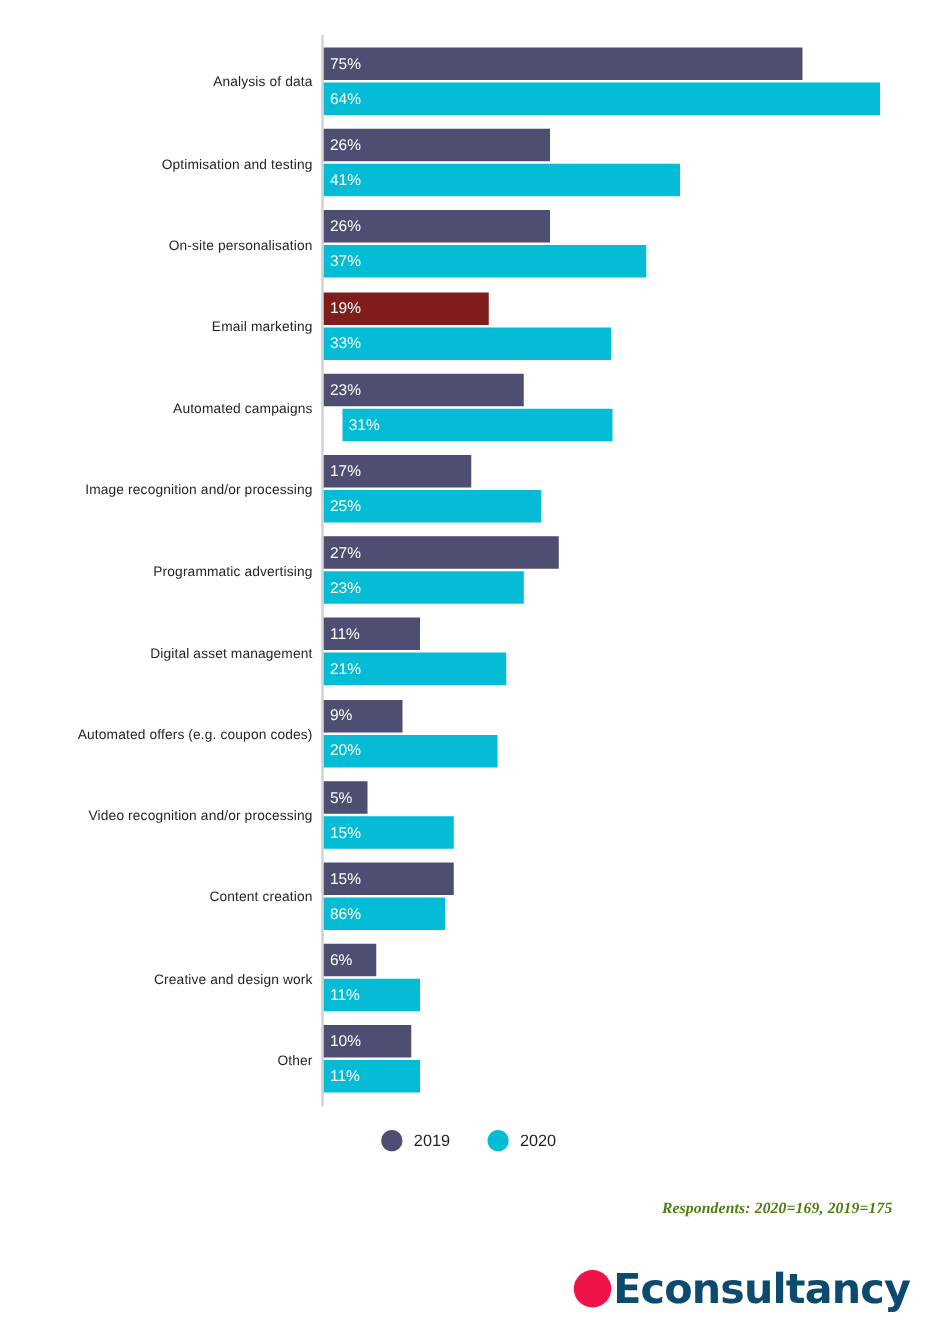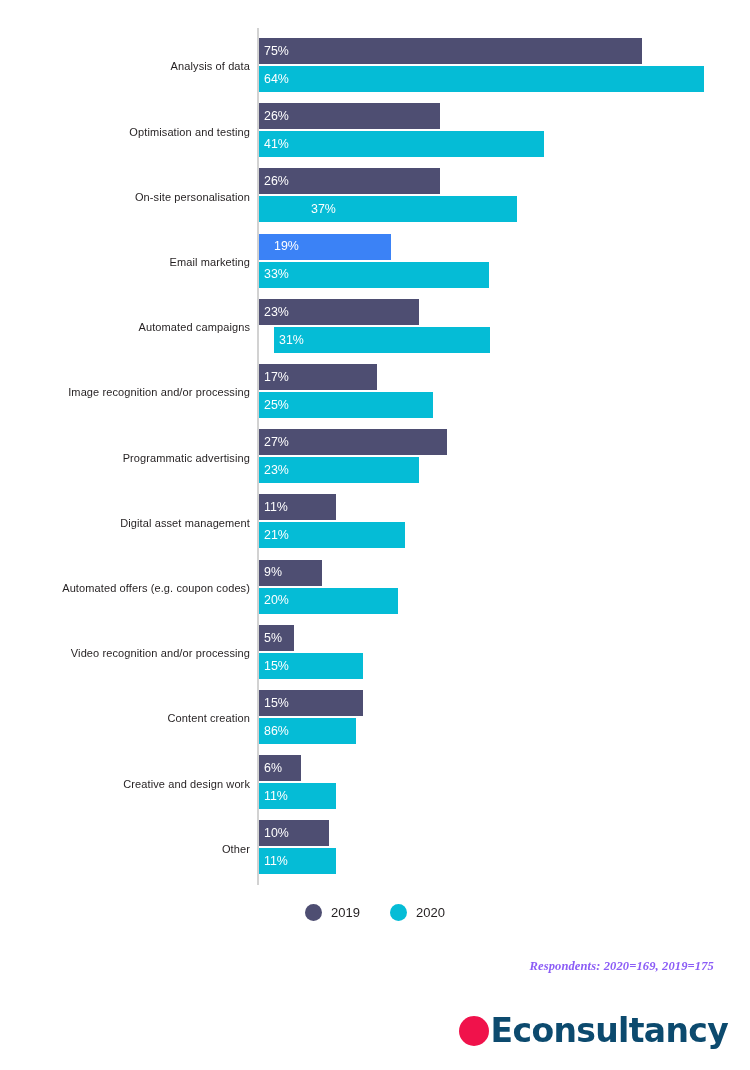--- a/index.html
+++ b/index.html
@@ -115,21 +115,21 @@
 
   
   #footnote {
     position: absolute;
     right: 36px;
     top: 959px;
     font-family: "Liberation Serif", serif;
     font-style: italic;
     font-weight: bold;
     font-size: 12.5px;
-    color: #8b5cf6;
+    color: #4d7c0f;
     letter-spacing: 0.01em;
     margin-left: 36px;
   }
 
   
   #logo {
     position: absolute;
     right: 22px;
     top: 1014px;
     display: flex;
@@ -181,29 +181,29 @@
               <span class="bar-value">41%</span>
             </div>
           </div>
         </div>
         <div class="group" style="top: 168.4px;">
           <div class="cat-label">On-site personalisation</div>
           <div class="bars">
             <div class="bar y2019" style="width: 180.96px; background: rgb(78, 78, 114);">
               <span class="bar-value">26%</span>
             </div>
-            <div class="bar y2020" style="width: 257.52px; background: rgb(5, 188, 214); padding-left: 47px;">
+            <div class="bar y2020" style="width: 257.52px; background: rgb(5, 188, 214);">
               <span class="bar-value">37%</span>
             </div>
           </div>
         </div>
         <div class="group" style="top: 233.6px;">
           <div class="cat-label">Email marketing</div>
           <div class="bars">
-            <div class="bar y2019" style="width: 132.24px; background: #3b82f6; padding-left: 10px;">
+            <div class="bar y2019" style="width: 132.24px; background: #7f1d1d;">
               <span class="bar-value">19%</span>
             </div>
             <div class="bar y2020" style="width: 229.68px; background: rgb(5, 188, 214);">
               <span class="bar-value">33%</span>
             </div>
           </div>
         </div>
         <div class="group" style="top: 298.8px;">
           <div class="cat-label">Automated campaigns</div>
           <div class="bars">

